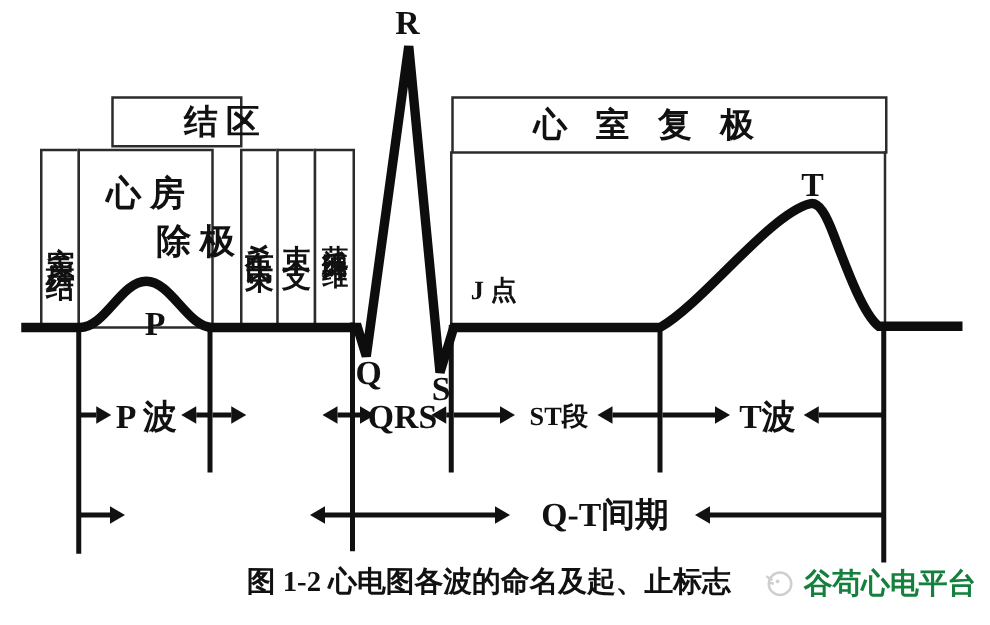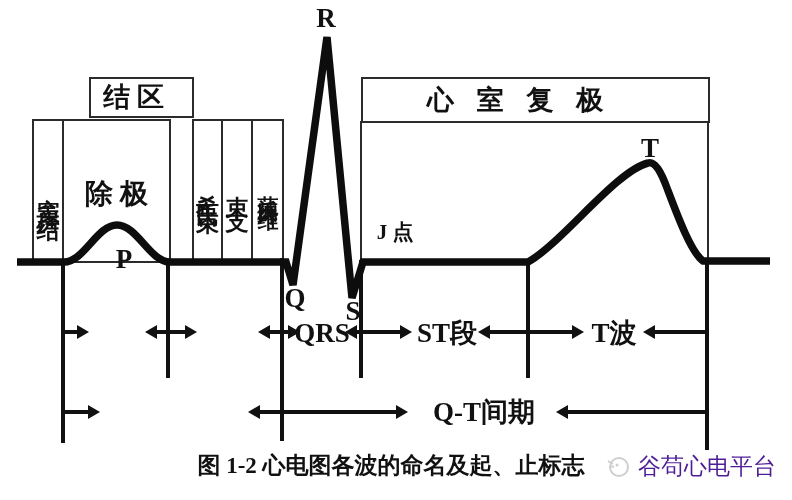--- a/index.html
+++ b/index.html
@@ -15,41 +15,42 @@
   .thinline{position:absolute;width:2px;background:#2b2b2b;z-index:2;}
   .arr{position:absolute;height:4px;background:#111;z-index:3;}
   .arr-r::after{content:'';position:absolute;right:-12px;top:50%;transform:translateY(-50%);
        border-left:12px solid #111;border-top:7px solid transparent;border-bottom:7px solid transparent;}
   .arr-l::before{content:'';position:absolute;left:-12px;top:50%;transform:translateY(-50%);
        border-right:12px solid #111;border-top:7px solid transparent;border-bottom:7px solid transparent;}
   #wavesvg{position:absolute;left:0;top:0;z-index:5;pointer-events:none;}
   .caption{position:absolute;display:flex;align-items:center;justify-content:center;
        font-weight:bold;z-index:6;}
   .watermark{position:absolute;display:flex;align-items:center;gap:6px;z-index:6;
-       color:#4c1d95;font-weight:normal;}
+       color:#15803d;font-weight:bold;justify-content:center;}
 </style>
 </head>
 <body>
 
 <div id="canvas">
 
   <div class="box" style="left:32px;top:119px;width:32px;height:144px;"></div>
   <div class="box" style="left:62px;top:119px;width:109px;height:144px;"></div>
   <div class="box" style="left:89px;top:77px;width:105px;height:41px;"></div>
   <div class="box" style="left:192px;top:119px;width:31px;height:144px;"></div>
   <div class="box" style="left:221px;top:119px;width:32px;height:144px;"></div>
   <div class="box" style="left:251px;top:119px;width:33px;height:144px;"></div>
   <div class="box" style="left:361px;top:77px;width:349px;height:46px;"></div>
 
   <div class="thinline" style="left:360px;top:121px;height:141px;"></div>
   <div class="thinline" style="left:707px;top:121px;height:141px;"></div>
 
   <div class="lbl vtext" style="left:32px;top:140px;width:32px;height:108px;font-size:23px;letter-spacing:10px;">窦房结</div>
-  <div class="lbl" style="left:63px;top:178px;width:107px;height:32px;font-size:28px;">除 极</div>
-  <div class="lbl" style="left:89px;top:80px;width:89px;height:34px;font-size:27px;">结 区</div>
+  <div class="lbl" style="left:63px;top:140px;width:107px;height:32px;font-size:28px;">心 房</div>
+  <div class="lbl" style="left:63px;top:178px;width:107px;height:32px;font-size:28px;padding-left:40px;">除 极</div>
+  <div class="lbl" style="left:89px;top:80px;width:89px;height:34px;font-size:27px;padding-left:44px;">结 区</div>
   <div class="lbl vtext" style="left:192px;top:140px;width:31px;height:95px;font-size:23px;letter-spacing:8px;">希氏束</div>
   <div class="lbl vtext" style="left:221px;top:155px;width:32px;height:72px;font-size:23px;letter-spacing:14px;">束支</div>
   <div class="lbl vtext" style="left:251px;top:138px;width:33px;height:98px;font-size:21px;letter-spacing:4px;">蒲氏纤维</div>
   <div class="lbl" style="left:361px;top:82px;width:316px;height:36px;font-size:27px;letter-spacing:8px;">心 室 复 极</div>
 
   <div class="vline" style="left:61px;top:260px;height:183px;"></div>
   <div class="vline" style="left:166px;top:260px;height:118px;"></div>
   <div class="vline" style="left:280px;top:258px;height:183px;"></div>
   <div class="vline" style="left:359px;top:260px;height:118px;"></div>
   <div class="vline" style="left:526px;top:260px;height:118px;"></div>
@@ -84,22 +85,23 @@
              H 770" fill="none" stroke="#0d0d0d" stroke-width="7.5" stroke-linejoin="miter" stroke-linecap="butt"></path>
   </svg>
 
   <div class="lbl" style="left:111px;top:244px;width:26px;height:30px;font-size:27px;">P</div>
   <div class="lbl" style="left:282px;top:283px;width:26px;height:30px;font-size:27px;">Q</div>
   <div class="lbl" style="left:313px;top:3px;width:26px;height:30px;font-size:27px;">R</div>
   <div class="lbl" style="left:340px;top:296px;width:26px;height:30px;font-size:27px;">S</div>
   <div class="lbl" style="left:637px;top:133px;width:26px;height:30px;font-size:27px;">T</div>
   <div class="lbl" style="left:366px;top:217px;width:58px;height:30px;font-size:21px;">J 点</div>
 
+  <div class="lbl" style="left:87px;top:317px;width:60px;height:32px;font-size:27px;">P 波</div>
   <div class="lbl" style="left:294px;top:317px;width:56px;height:32px;font-size:27px;">QRS</div>
-  <div class="lbl" style="left:415px;top:317px;width:64px;height:32px;font-size:27px;">ST段</div>
+  <div class="lbl" style="left:415px;top:317px;width:64px;height:32px;font-size:21px;">ST段</div>
   <div class="lbl" style="left:586px;top:317px;width:56px;height:32px;font-size:27px;text-align:right;">T波</div>
 
   <div class="lbl" style="left:414px;top:396px;width:140px;height:32px;font-size:27px;">Q-T间期</div>
 
   <div class="caption" style="left:156px;top:450px;width:470px;height:30px;font-size:23px;">图 1-2  心电图各波的命名及起、止标志</div>
 
   <div class="watermark" style="left:604px;top:449px;width:182px;height:34px;font-size:23px;">
     <svg width="28" height="28" viewBox="0 0 28 28">
       <circle cx="15" cy="15" r="9" fill="none" stroke="#cfcfcf" stroke-width="2"></circle>
       <path d="M 4 9 L 9 12 M 6 14 L 10 15" stroke="#cfcfcf" stroke-width="2" fill="none"></path>

